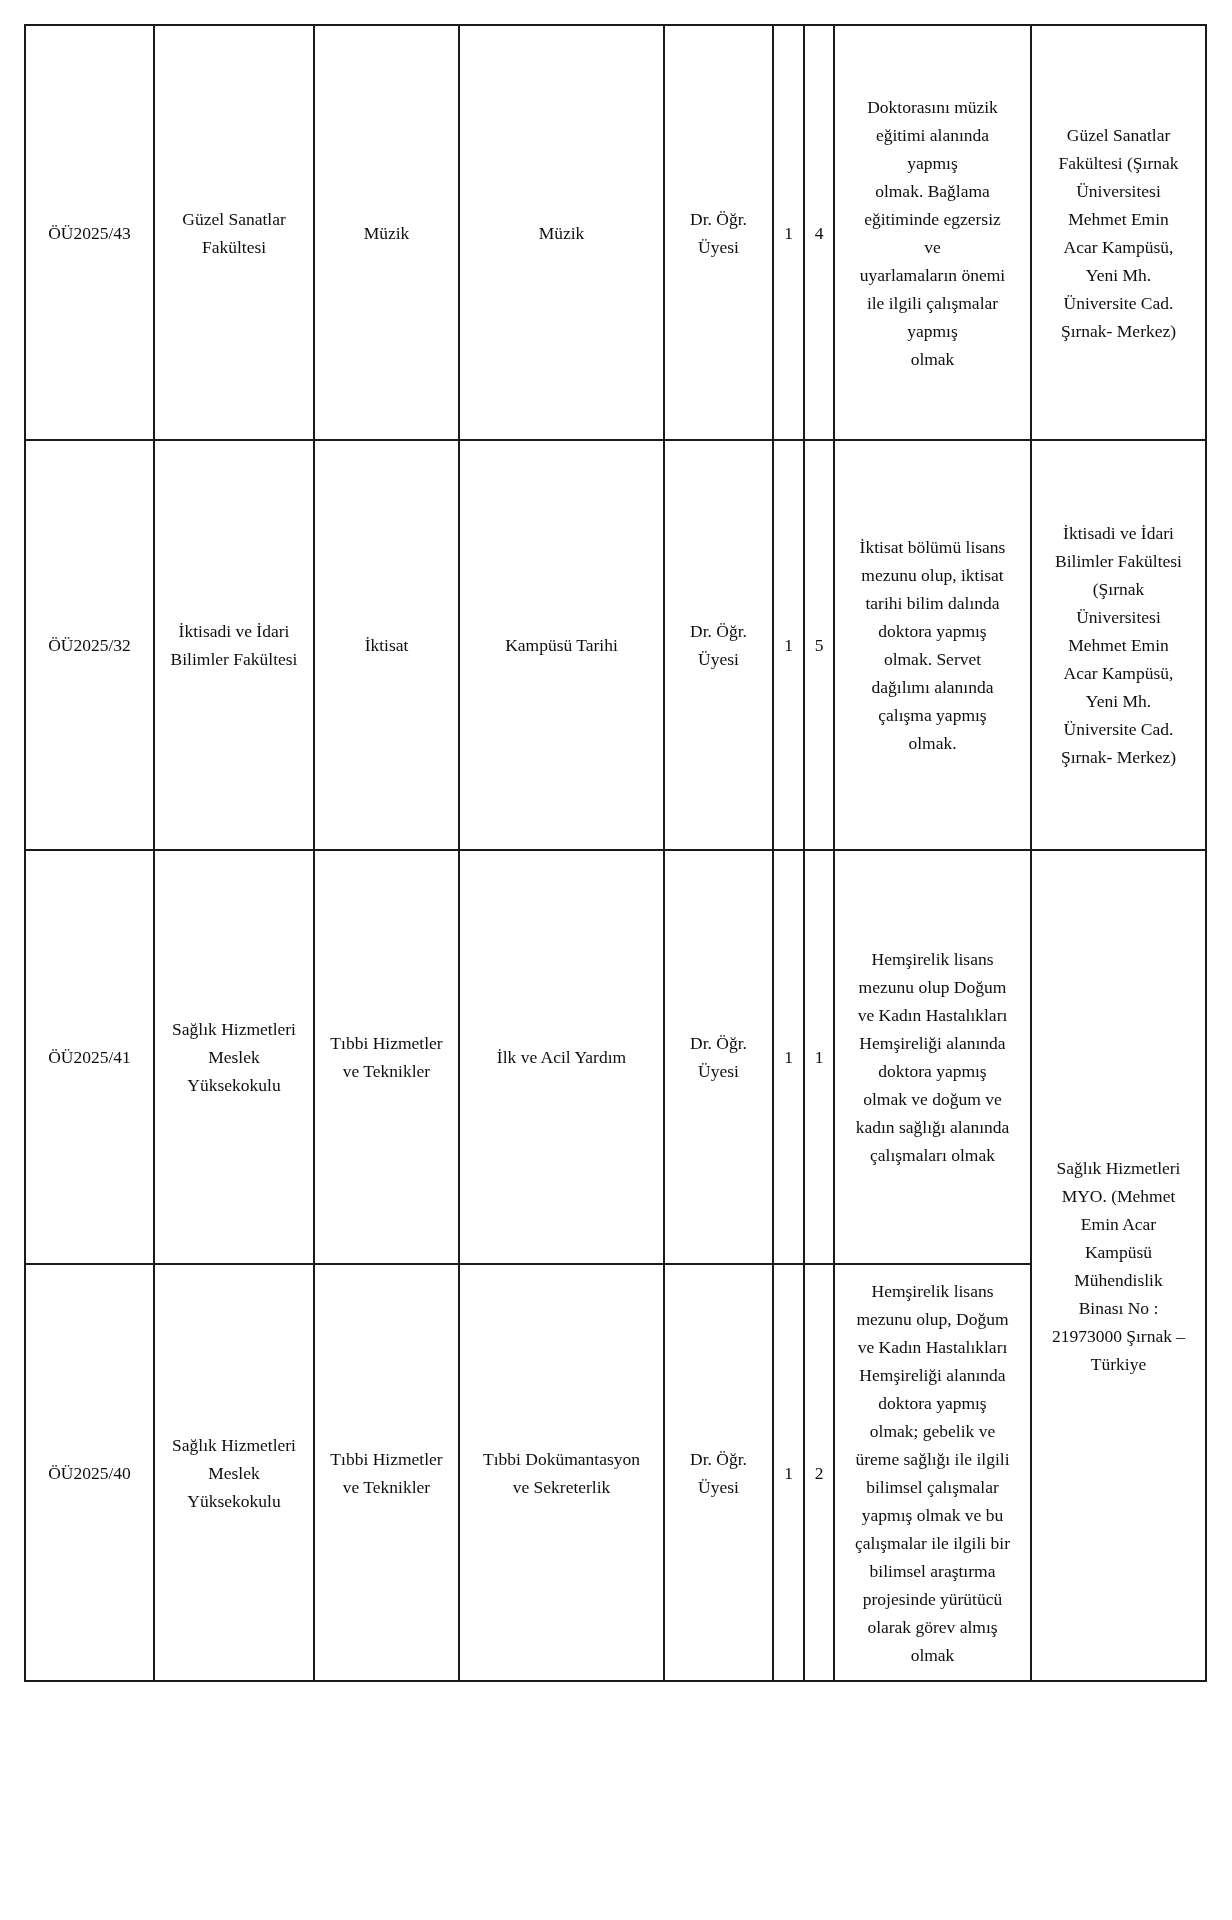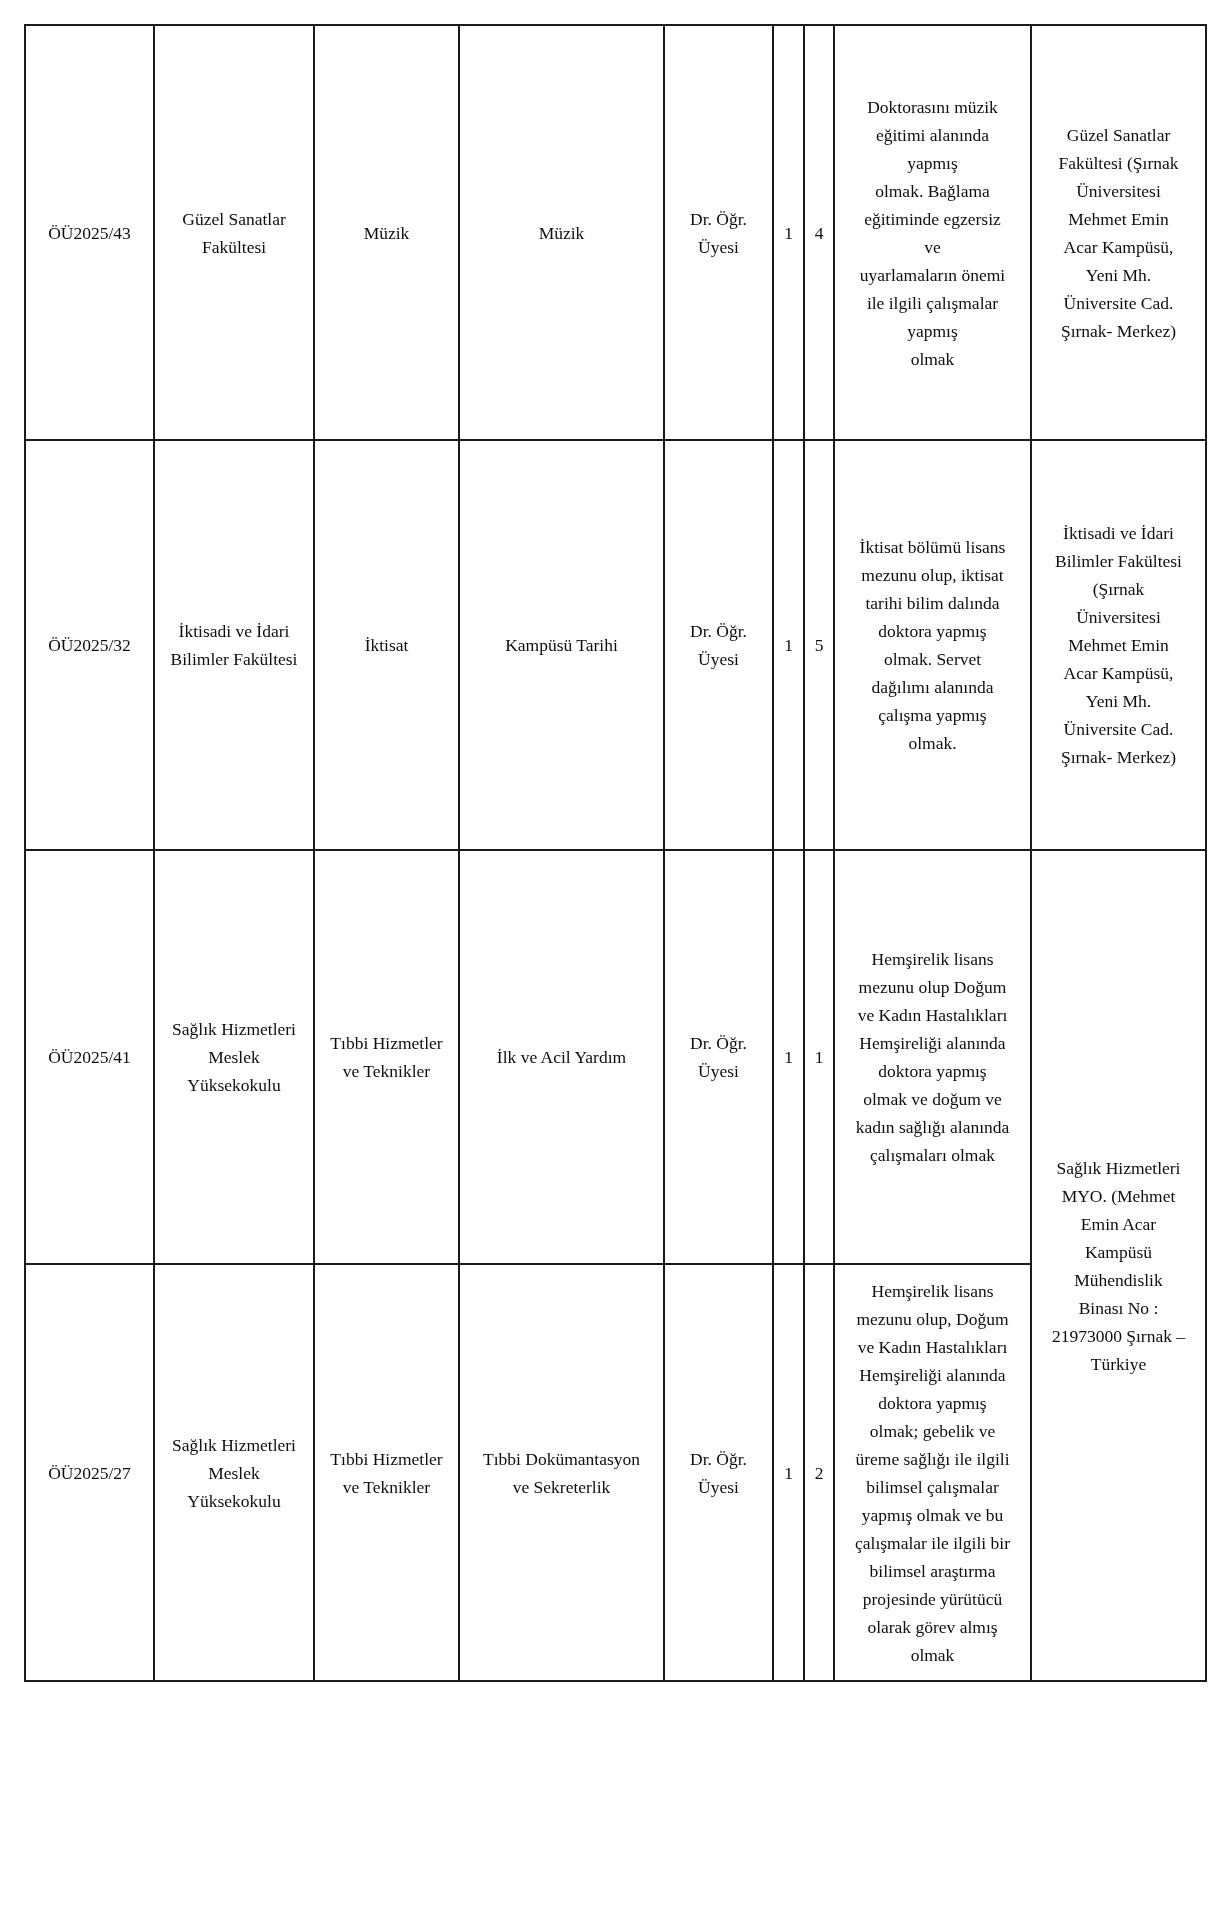--- a/index.html
+++ b/index.html
@@ -141,21 +141,21 @@
         <td rowspan="2">Sağlık Hizmetleri
 MYO. (Mehmet
 Emin Acar
 Kampüsü
 Mühendislik
 Binası No :
 21973000 Şırnak –
 Türkiye</td>
       </tr>
       <tr class="row-4">
-        <td>ÖÜ2025/27</td>
+        <td>ÖÜ2025/40</td>
         <td>Sağlık Hizmetleri
 Meslek
 Yüksekokulu</td>
         <td>Tıbbi Hizmetler
 ve Teknikler</td>
         <td>Tıbbi Dokümantasyon
 ve Sekreterlik</td>
         <td class="gray-r">Dr. Öğr.
 Üyesi</td>
         <td class="thin-r">1</td>

